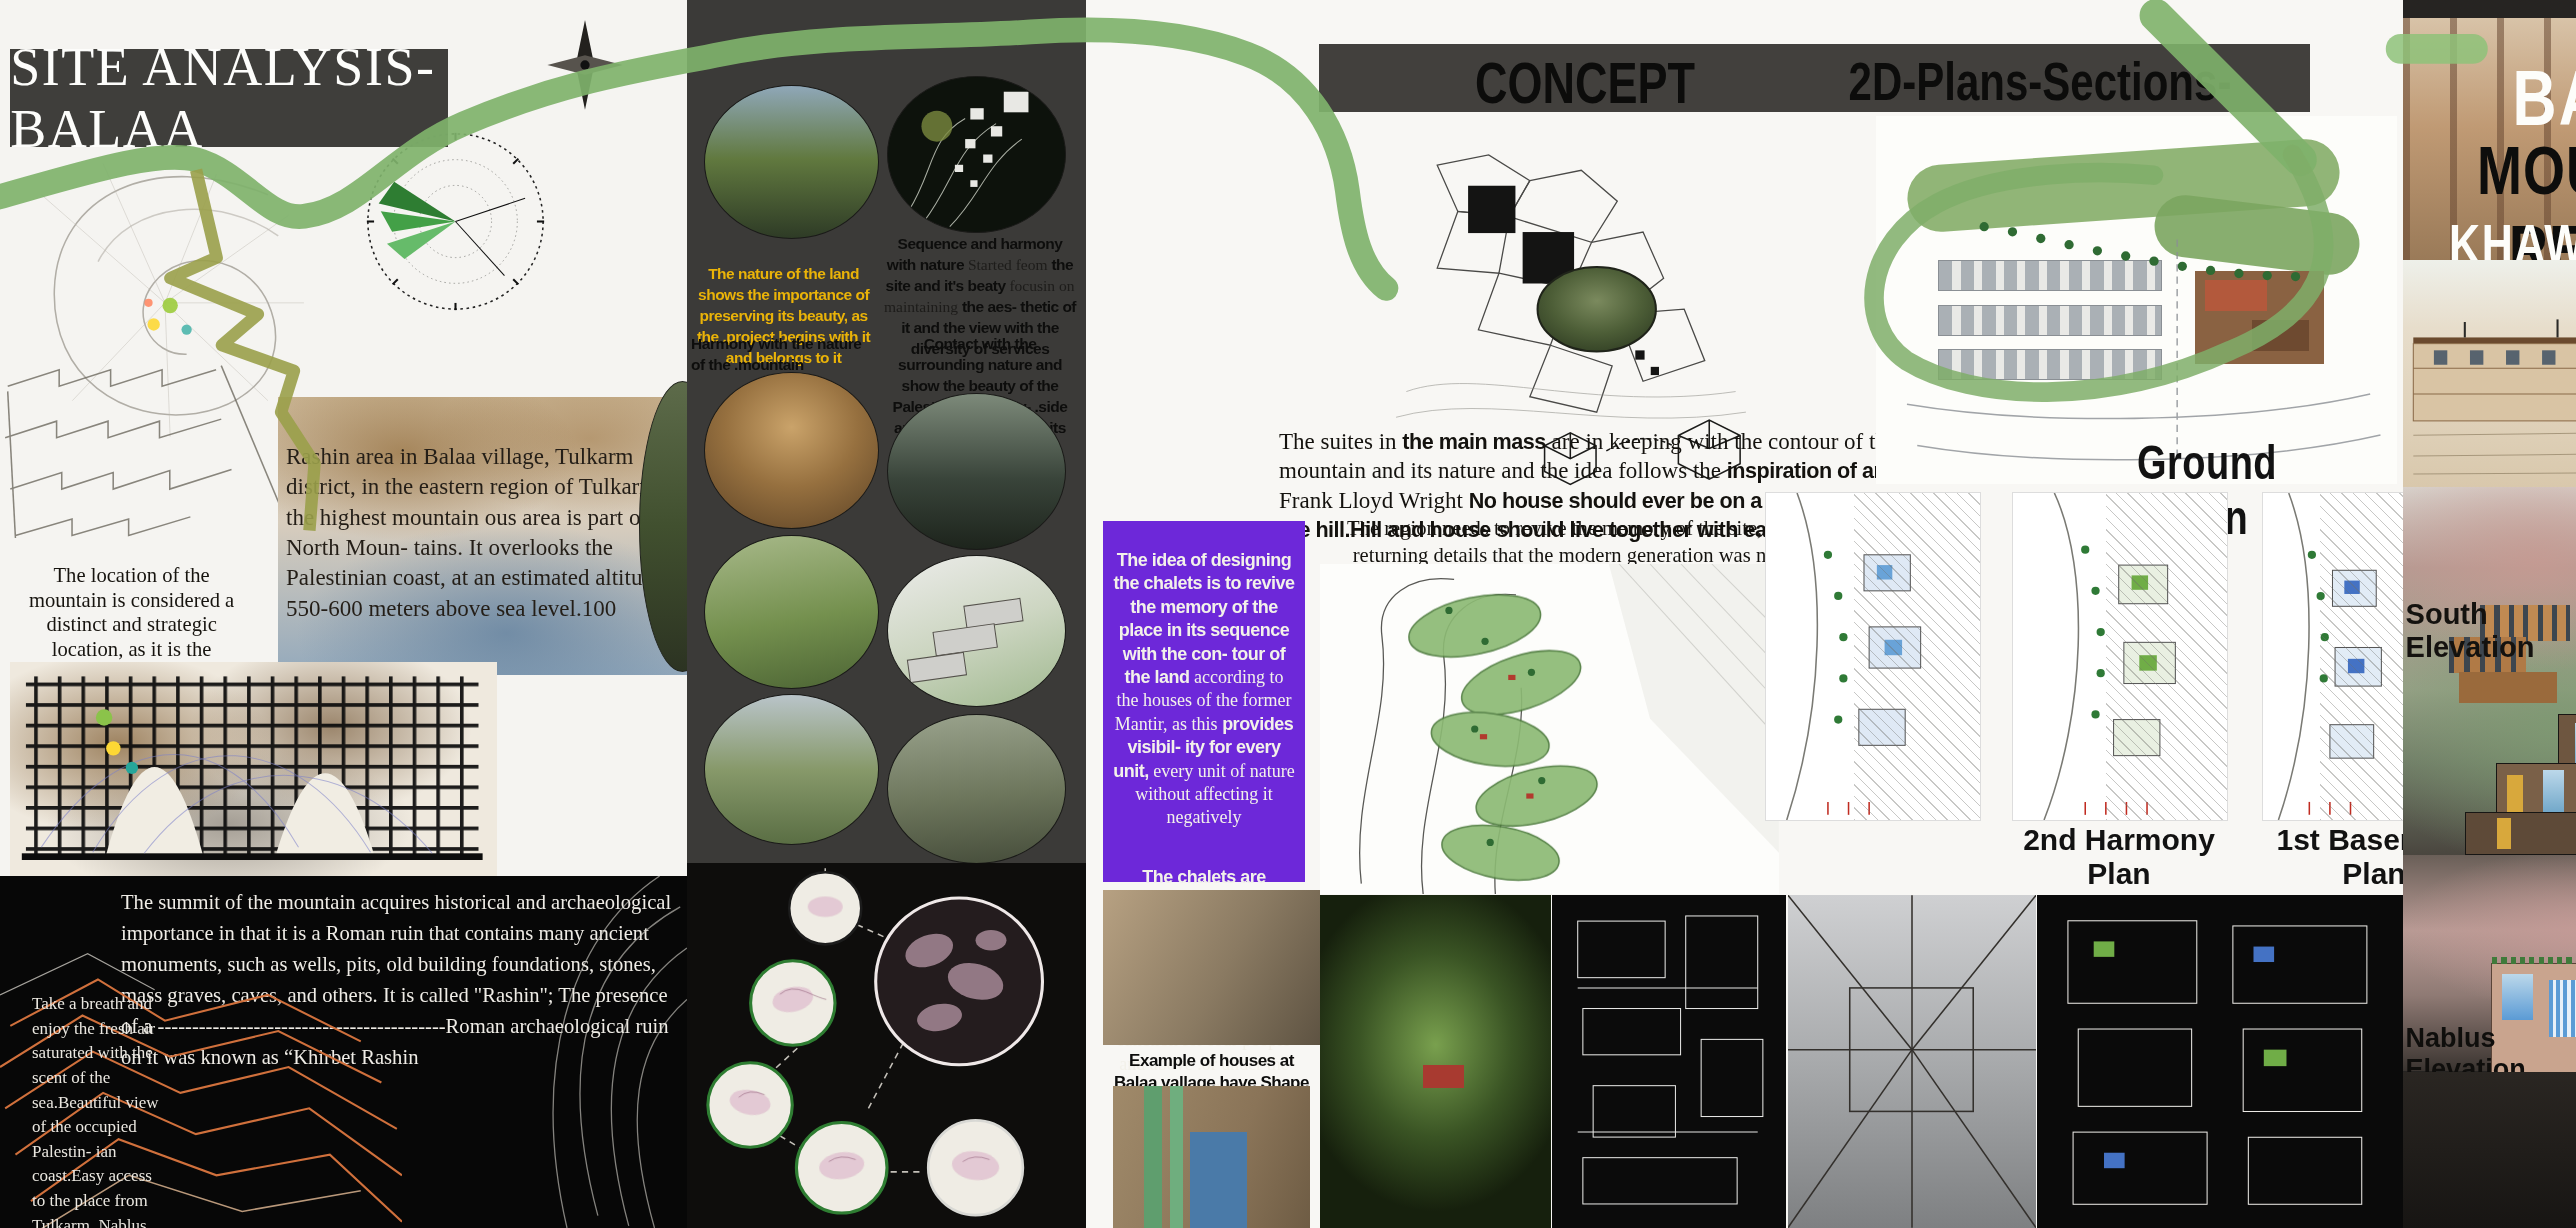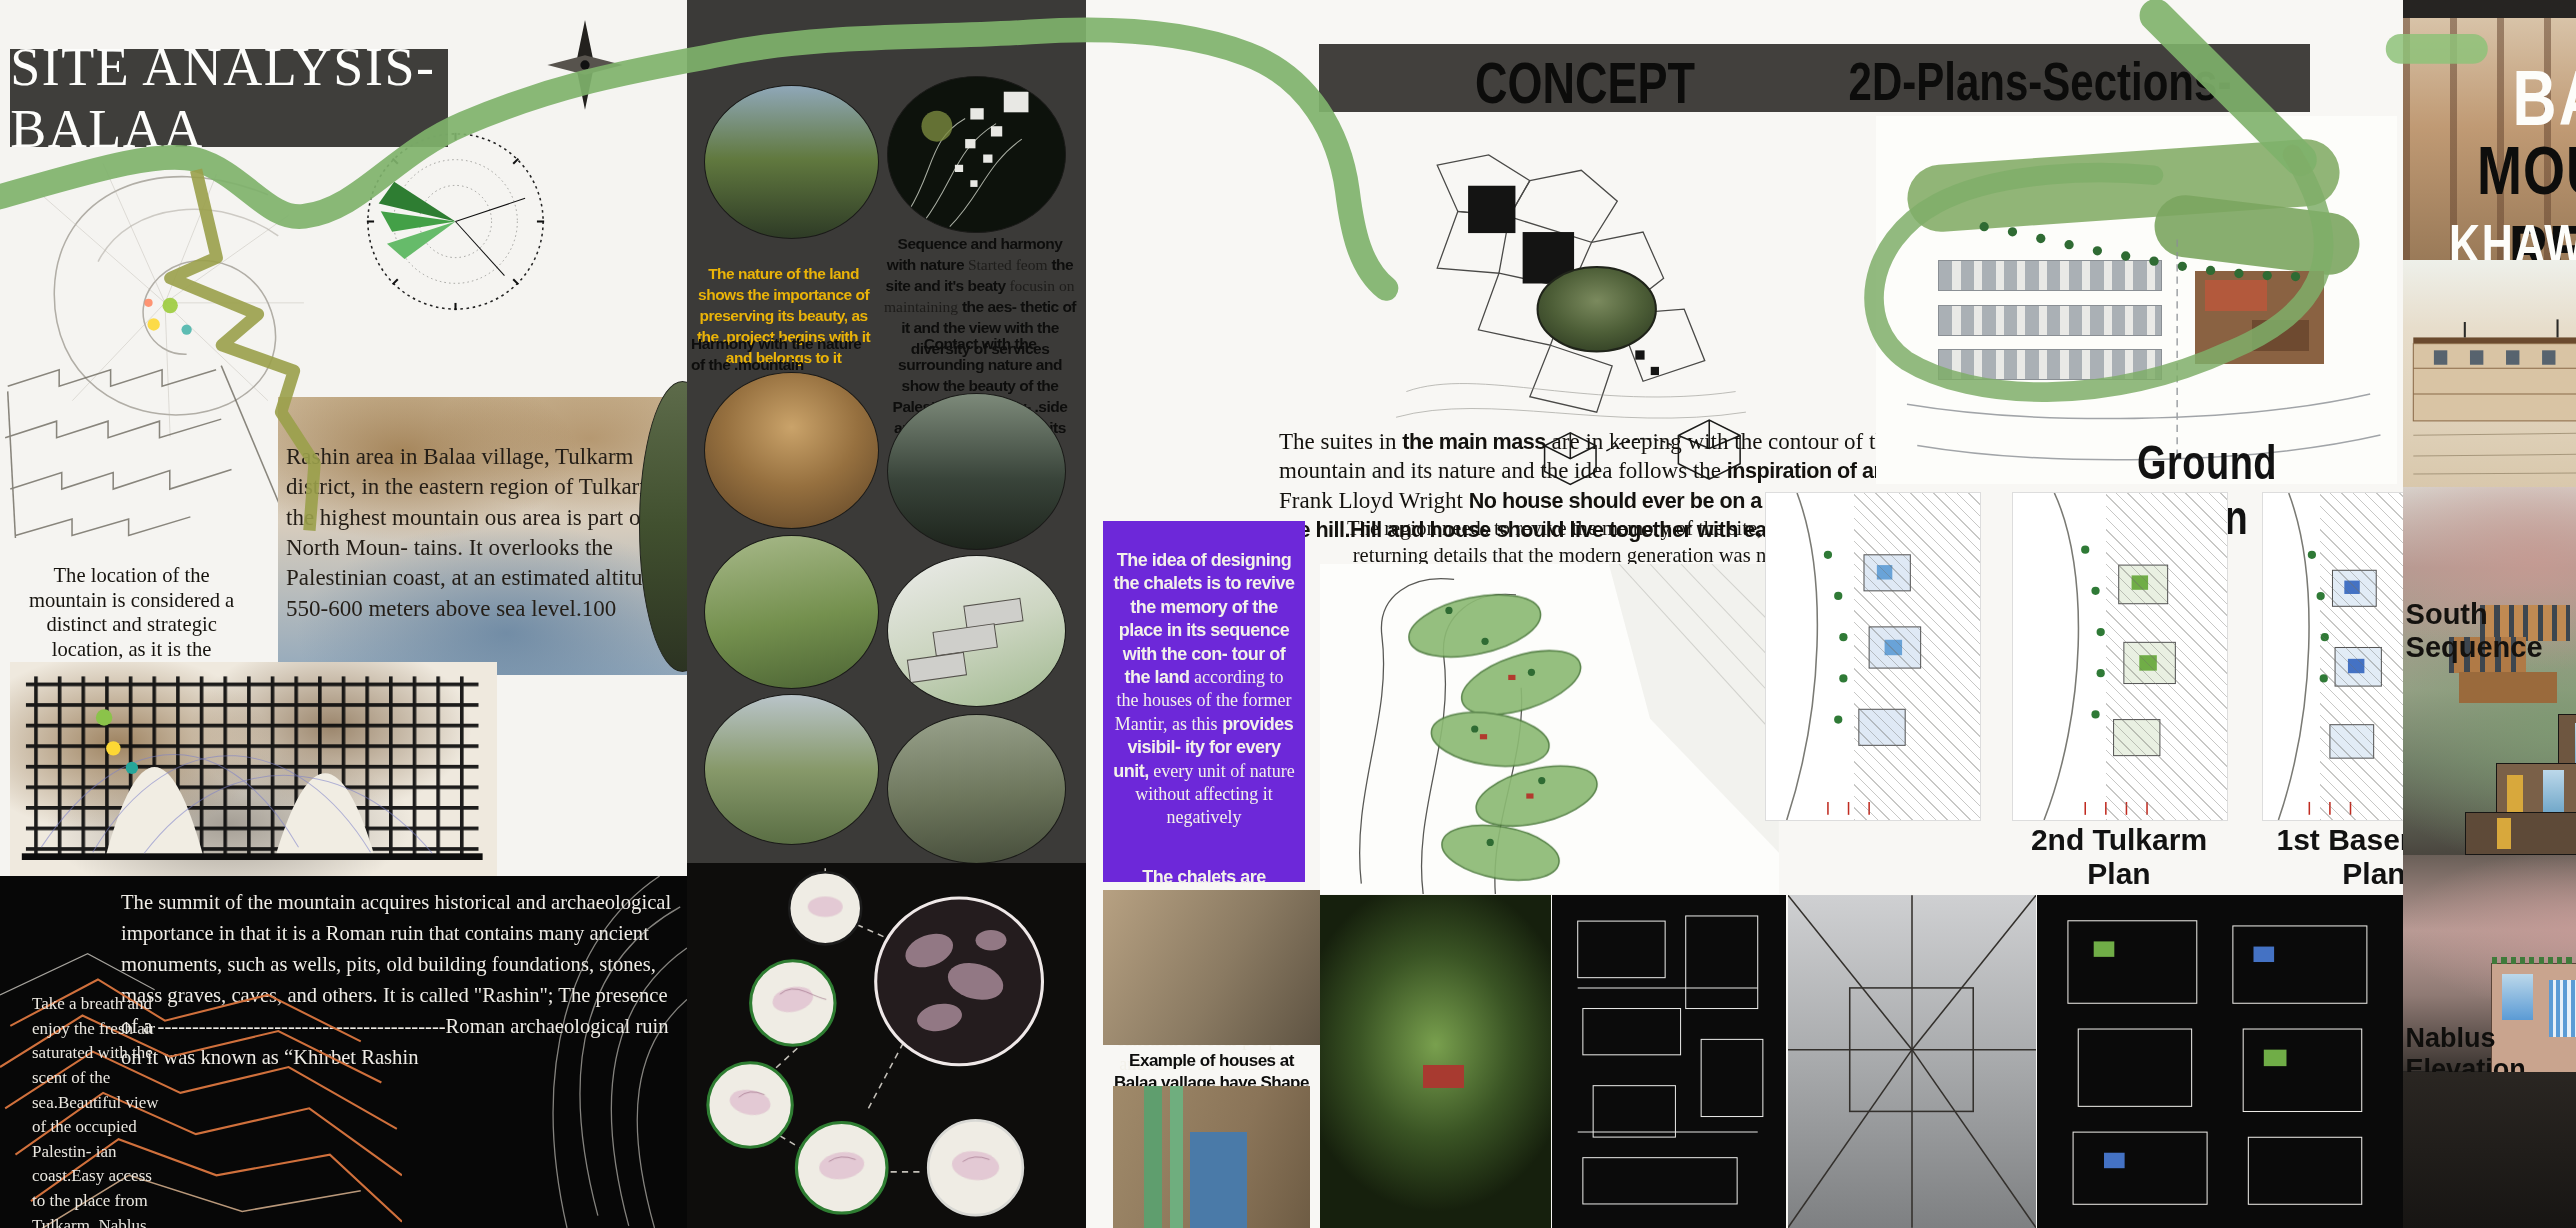--- a/index.html
+++ b/index.html
@@ -443,21 +443,21 @@
             <rect x="158" y="170" width="30" height="26"></rect>
             <rect x="165" y="322" width="32" height="28"></rect>
           </g>
         <g stroke="#c02b20" stroke-width="3">
             <line x1="90" y1="600" x2="90" y2="625"></line>
             <line x1="130" y1="600" x2="130" y2="625"></line>
             <line x1="170" y1="600" x2="170" y2="625"></line>
           </g>
       </svg>
     </div>
-    <div class="lbl" style="left:922px;top:823px;width:222px;font-size:30px;text-align:center;font-weight:700;">2nd Tulkarm Plan</div>
+    <div class="lbl" style="left:922px;top:823px;width:222px;font-size:30px;text-align:center;font-weight:700;">2nd Harmony Plan</div>
     <div class="lbl" style="left:1180px;top:823px;width:216px;font-size:30px;text-align:center;font-weight:700;">1st Basement Plan</div>
 
     <div class="abs" style="left:17px;top:890px;width:217px;height:155px;background:linear-gradient(120deg,#b7a182 0%,#8a7a62 55%,#5e5342 100%);"></div>
     <p class="cond abs" style="left:22px;top:1050px;width:207px;font-size:17px;line-height:1.3;color:#0d0d0c;text-align:center;">Example of houses  at Balaa vallage have Shape L design</p>
     <div class="abs" style="left:27px;top:1086px;width:197px;height:142px;background:linear-gradient(110deg,#a08a6a 0%,#8a7458 60%,#6e5c44 100%);">
       <div class="abs" style="left:77px;top:46px;width:57px;height:96px;background:#4a7aa8;"></div>
       <div class="abs" style="left:31px;top:0;width:17.5px;height:142px;background:#5f9e6e;"></div>
       <div class="abs" style="left:57px;top:0;width:13.4px;height:142px;background:#6fae7e;"></div>
     </div>
 
@@ -584,21 +584,21 @@
           <div class="abs" style="left:10.3px;top:11.3px;width:15.5px;height:39px;background:#d8a83c;"></div>
         </div>
         <div class="abs" style="left:0;top:98px;width:149px;height:41px;background:#5e4a38;border:1.5px solid #171614;">
           <div class="abs" style="left:31px;top:5.2px;width:14.4px;height:31px;background:#d8a83c;"></div>
         </div>
 
       </div>
     </div>
 
     <div class="lbl" style="left:155px;top:471px;width:247px;font-size:32px;font-weight:700;text-align:right;color:#14120f;">West Elevation</div>
-    <div class="lbl" style="left:2.6px;top:598px;width:160px;font-size:29px;color:#14120f;">South Sequence</div>
+    <div class="lbl" style="left:2.6px;top:598px;width:160px;font-size:29px;color:#14120f;">South Elevation</div>
 
     <div class="abs" style="left:0;top:855px;width:443px;height:216px;background:
         radial-gradient(55% 50% at 40% 35%, rgba(196,154,150,.85), rgba(196,154,150,0) 75%),
         radial-gradient(45% 45% at 80% 60%, rgba(120,110,100,.6), rgba(120,110,100,0) 75%),
         linear-gradient(180deg,#6a5f58 0%,#b89a94 35%,#8f7a74 65%,#3a3430 100%);">
       <div class="abs" style="left:88px;top:108px;width:111px;height:108px;background:#c9a48e;border:1px solid #5a4438;">
         <div class="abs" style="left:0;top:-7.2px;width:111px;height:7.2px;background:repeating-linear-gradient(90deg,#3f7a3a 0 5.2px,transparent 5.2px 9.3px);"></div>
         <div class="abs" style="left:10.3px;top:10.3px;width:31px;height:46px;background:linear-gradient(180deg,#bcd8ea,#5b9bd5);"></div>
         <div class="abs" style="left:57px;top:15.5px;width:41px;height:57px;background:repeating-linear-gradient(90deg,#5b9bd5 0 4.1px,#e8f0f8 4.1px 7.2px);"></div>
       </div>

